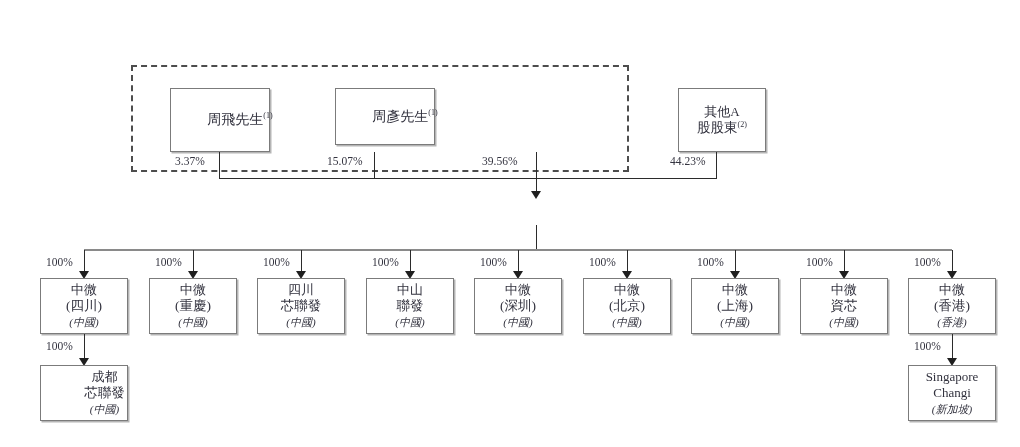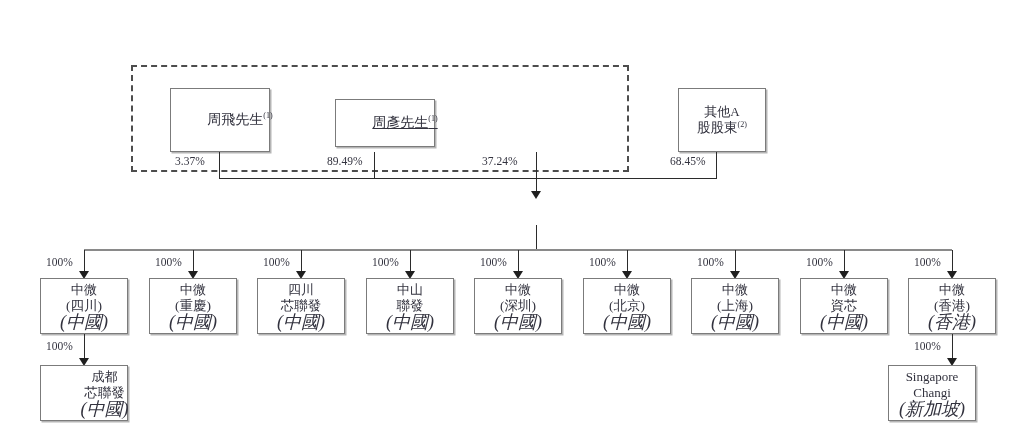--- a/index.html
+++ b/index.html
@@ -26,21 +26,21 @@
   .node{
     position:absolute;box-sizing:border-box;
     border:1px solid #7b7b7b;background:#ffffff;
     box-shadow:1.5px 1.5px 0 rgba(120,120,120,.55);
     display:flex;flex-direction:column;align-items:center;justify-content:center;
     text-align:center;color:#32323e;
   }
   .node .ln{display:block;white-space:nowrap;}
   .node .ln.l1{font-size:13px;line-height:16px;}
   .node .ln.l2{font-size:13.5px;line-height:16px;}
-  .node .ln.region{font-size:18px;line-height:16px;font-style:italic;}
+  .node .ln.region{font-size:11px;line-height:16px;font-style:italic;}
   .node sup{font-size:8px;vertical-align:super;line-height:0;}
 
   .node.single .ln.l1{font-size:14px;margin-left:40px;}
   .node.company .ln.l1{font-size:14.5px;letter-spacing:1px;}
   .node.latin .ln.l1,.node.latin .ln.l2{font-size:13px;line-height:16px;}
 
   
   .vline{position:absolute;width:1px;background:#2b2b2b;}
   .hline{position:absolute;height:1px;background:#2b2b2b;}
   .busline{position:absolute;height:2px;background:#8a8a8a;}
@@ -58,32 +58,32 @@
 <body>
 
 <div id="stage">
 
 
   <div class="dashed-frame"></div>
 
   <div class="node single" style="left:170px;top:88px;width:100px;height:64px;">
     <span class="ln l1"><span>周飛先生</span><sup>(1)</sup></span>
   </div>
-  <div class="node single" style="left:335px;top:99px;width:100px;height:48px;text-decoration:underline;">
+  <div class="node single" style="left:335px;top:88px;width:100px;height:57px;">
     <span class="ln l1"><span>周彥先生</span><sup>(1)</sup></span>
   </div>
   <div class="node" style="left:678px;top:88px;width:88px;height:64px;">
     <span class="ln l1">其他A</span>
     <span class="ln l2"><span>股股東</span><sup>(2)</sup></span>
   </div>
 
   <div class="pct" style="left:175px;top:155px;">3.37%</div>
-  <div class="pct" style="left:327px;top:155px;">89.49%</div>
-  <div class="pct" style="left:482px;top:155px;">37.24%</div>
-  <div class="pct" style="left:670px;top:155px;">68.45%</div>
+  <div class="pct" style="left:327px;top:155px;">15.07%</div>
+  <div class="pct" style="left:482px;top:155px;">39.56%</div>
+  <div class="pct" style="left:670px;top:155px;">44.23%</div>
 
   <div class="vline" style="left:219px;top:152px;height:27px;"></div>
   <div class="vline" style="left:374px;top:152px;height:27px;"></div>
   <div class="vline" style="left:536px;top:152px;height:27px;"></div>
   <div class="vline" style="left:716px;top:152px;height:27px;"></div>
   <div class="hline" style="left:219px;top:178px;width:498px;"></div>
 
   <div class="vline" style="left:536px;top:178px;height:17px;"></div>
   <div class="arrow" style="left:531px;top:191px;"></div>
 
@@ -179,19 +179,19 @@
 
   <div class="vline" style="left:952px;top:334px;height:28px;"></div>
   <div class="arrow" style="left:947px;top:358px;"></div>
   <div class="pct" style="left:914px;top:340px;">100%</div>
 
   <div class="node" style="left:40px;top:365px;width:88px;height:56px;padding-left:41px;">
     <span class="ln l1">成都</span>
     <span class="ln l2">芯聯發</span>
     <span class="ln region">(中國)</span>
   </div>
-  <div class="node latin" style="left:888px;top:365px;width:88px;height:56px;">
+  <div class="node latin" style="left:908px;top:365px;width:88px;height:56px;">
     <span class="ln l1">Singapore</span>
     <span class="ln l2">Changi</span>
     <span class="ln region">(新加坡)</span>
   </div>
 
 </div>
 
 </body></html>

